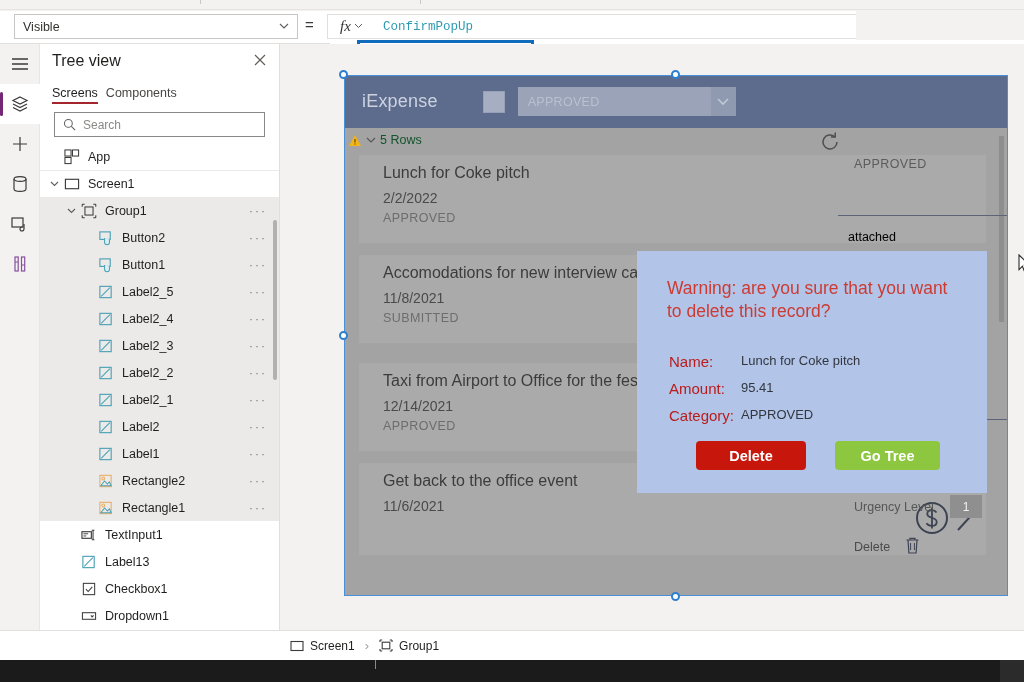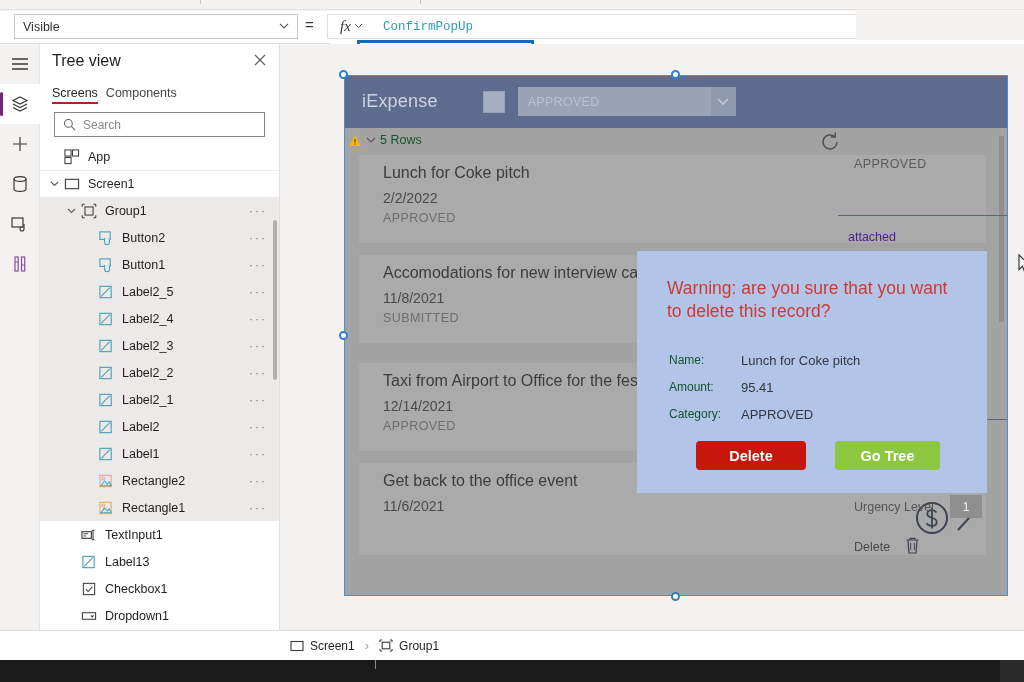--- a/index.html
+++ b/index.html
@@ -261,21 +261,21 @@
   }
   .dp-approved {
     position: absolute; left: 16px; top: 2px;
     font-size: 12.5px; color: #5c5c5c; letter-spacing: .4px;
   }
   .dp-divider-top {
     position: absolute; left: 0; right: 0; top: 60px; height: 1px; background: #5d6379;
   }
   .dp-attached {
     position: absolute; left: 10px; top: 75px;
-    font-size: 12.5px; color: #4c1d95;
+    font-size: 12.5px; color: #000000;
   }
   .dp-divider-bot {
     position: absolute; left: 0; right: 0; top: 264px; height: 1px; background: #5d6379;
   }
   .dp-urgent-lbl {
     position: absolute; left: 16px; top: 285px;
     font-size: 12.5px; color: #565656;
   }
   .dp-toggle {
     position: absolute; left: 14px; top: 307px;
@@ -312,21 +312,21 @@
     background: #b2c4e8;
     z-index: 30;
   }
   .popup-warning {
     position: absolute; left: 30px; top: 26px; width: 296px;
     font-size: 17.5px; line-height: 23px; color: #cc3b33;
   }
   .popup-field {
     position: absolute; left: 32px; display: flex;
   }
-  .pf-label { width: 72px; font-size: 12px; color: #14532d; }
+  .pf-label { width: 72px; font-size: 15px; color: #b91c1c; }
   .pf-value { font-size: 13px; color: #32373f; }
   .popup-btn {
     position: absolute; height: 29px;
     display: flex; align-items: center; justify-content: center;
     border-radius: 4px;
     font-size: 14.5px; font-weight: bold; color: #ffffff;
   }
   .btn-delete { left: 59px; top: 190px; width: 110px; background: #c7160c; }
   .btn-goback { left: 198px; top: 190px; width: 105px; background: #8dc63f; }
 

